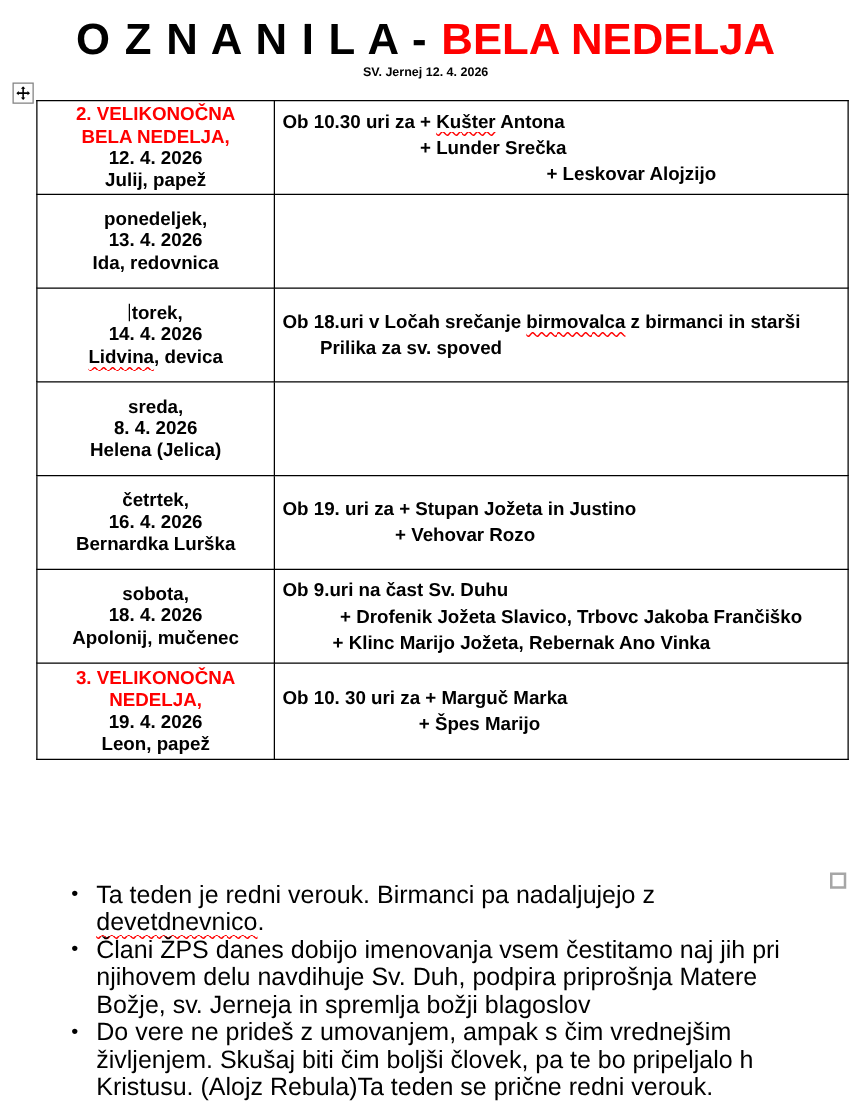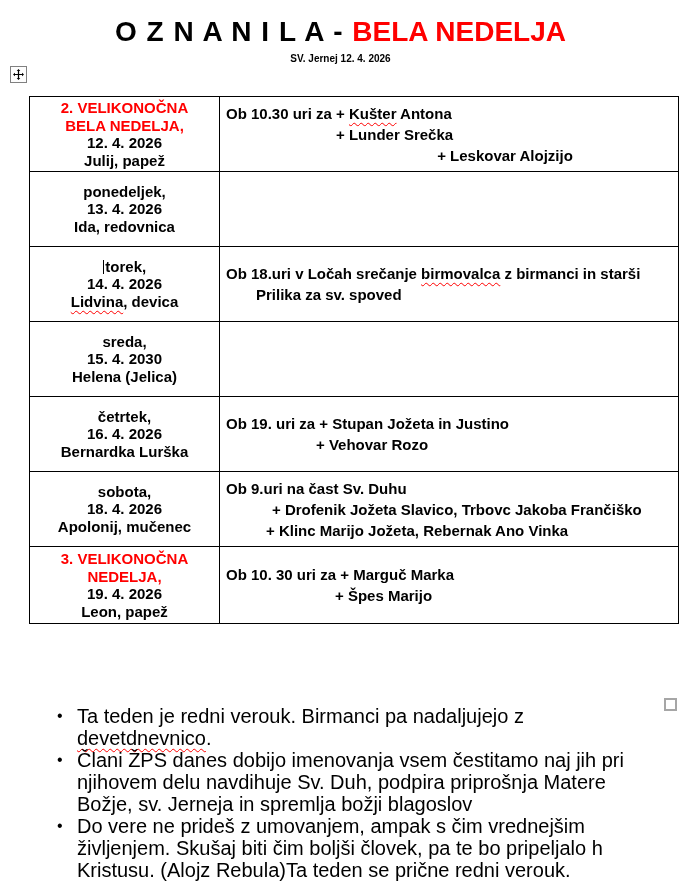--- a/index.html
+++ b/index.html
@@ -6,41 +6,41 @@
   body{
     width:681px;height:889px;background:#ffffff;
     font-family:"Liberation Sans",sans-serif;color:#000;
     position:relative;overflow:hidden;
   }
   .page{position:relative;width:681px;height:889px;background:#fff;}
 
   
   .doc-title{
     position:absolute;top:14px;left:0;width:100%;
-    text-align:center;font-size:28px;font-weight:bold;line-height:36px;margin:0;
+    text-align:center;font-size:35px;font-weight:bold;line-height:36px;margin:0;
     white-space:pre;
   }
   .doc-title .t-black{color:#000;letter-spacing:1px;}
   .doc-title .t-red{color:#ff0000;}
   .doc-subtitle{
     position:absolute;top:53px;left:0;width:100%;
     text-align:center;font-size:10px;font-weight:bold;
   }
 
   
   .move-handle{
     position:absolute;top:66px;left:10px;width:17px;height:17px;
     border:1px solid #808080;background:#fdfdfd;box-sizing:border-box;
     display:flex;align-items:center;justify-content:center;
   }
   .move-handle svg{display:block;}
 
   
   .sched{
-    position:absolute;top:96px;left:29px;
+    position:absolute;top:80px;left:29px;
     border-collapse:collapse;table-layout:fixed;
   }
   .sched td{
     border:1.5px solid #000;vertical-align:middle;
     font-weight:bold;font-size:15px;overflow:hidden;
   }
   .sched tr{height:75px;}
   .sched tr:nth-child(7){height:77px;}
   .sched tr:nth-child(8){height:82px;}
   td.day{width:185px;text-align:center;line-height:17.5px;padding:1px 2px;}
@@ -120,21 +120,21 @@
             <div class="dline"><span class="wavy">Lidvina</span><span>, devica</span></div>
           </td>
           <td class="mass">
             <div class="mline"><span>Ob 18.uri v Ločah srečanje </span><span class="wavy">birmovalca</span><span> z birmanci in starši</span></div>
             <div class="mline" style="padding-left: 30px;"><span>Prilika za sv. spoved</span></div>
           </td>
         </tr>
         <tr>
           <td class="day">
             <div class="dline"><span>sreda,</span></div>
-            <div class="dline"><span>15. 4. 2030</span></div>
+            <div class="dline"><span>8. 4. 2026</span></div>
             <div class="dline"><span>Helena (Jelica)</span></div>
           </td>
           <td class="mass"></td>
         </tr>
         <tr>
           <td class="day">
             <div class="dline"><span>četrtek,</span></div>
             <div class="dline"><span>16. 4. 2026</span></div>
             <div class="dline"><span>Bernardka Lurška</span></div>
           </td>

